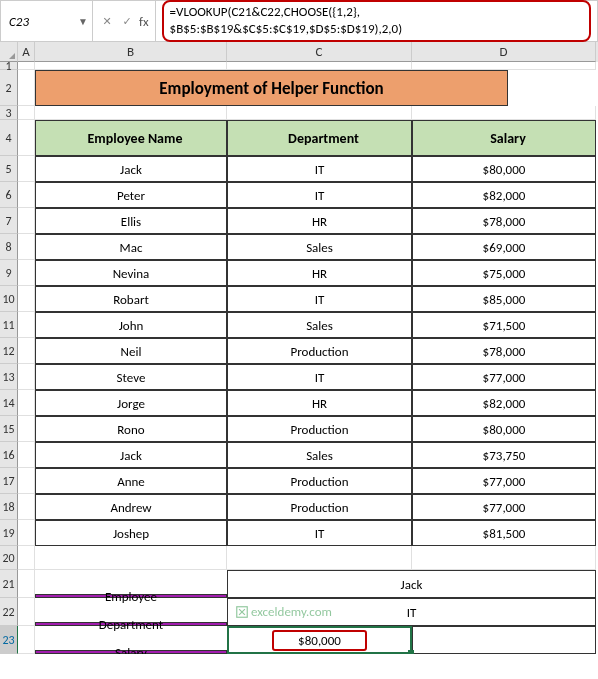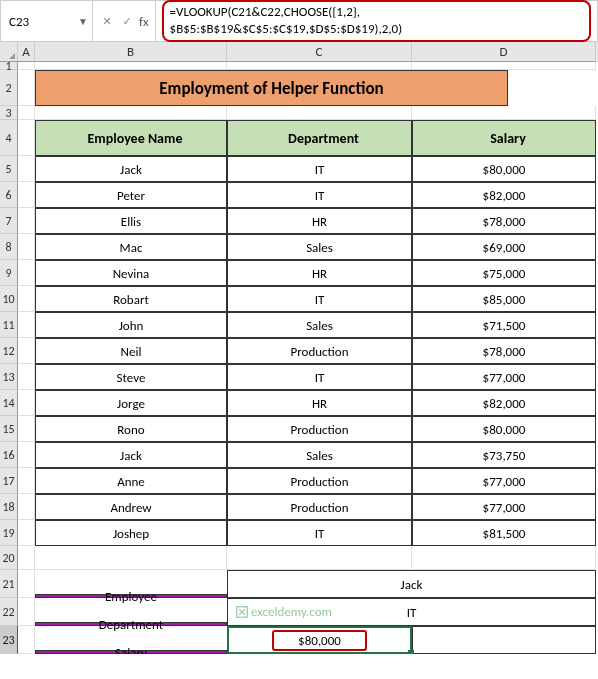--- a/index.html
+++ b/index.html
@@ -1,40 +1,40 @@
 <!DOCTYPE html>
 <html><head>
   <meta charset="utf-8">
   <style>
     * { box-sizing: border-box; margin: 0; padding: 0; }
     body { font-family: Calibri, Arial, sans-serif; background: #fff; width: 598px; }
     
     .formula-bar { display: flex; align-items: stretch; border: 1px solid #ccc; height: 42px; background: #fff; }
-    .name-box { width: 92px; border-right: 1px solid #ccc; display: flex; align-items: center; padding: 0 8px; font-size: 13px; position: relative; }
+    .name-box { width: 92px; border-right: 1px solid #ccc; display: flex; align-items: center; padding: 0 8px; font-size: 13px; position: relative; font-style: italic; }
     .name-box .dropdown { position: absolute; right: 4px; color: #666; font-size: 10px; }
     .fx-controls { display: flex; align-items: center; padding: 0 6px; border-right: 1px solid #ccc; gap: 4px; }
     .fx-btn { width: 16px; height: 16px; display: flex; align-items: center; justify-content: center; font-size: 11px; color: #888; cursor: pointer; }
     .fx-label { font-size: 13px; color: #555; }
     .formula-input { flex: 1; display: flex; align-items: center; padding: 2px 6px; font-size: 13px; position: relative; }
     .formula-highlight { border: 2px solid #c00000; border-radius: 8px; padding: 2px 6px; line-height: 1.3; }
     
     .grid { position: relative; }
     .select-all { position: absolute; left: 0; top: 0; width: 18px; height: 20px; background: #e6e6e6; border-right: 1px solid #ccc; border-bottom: 1px solid #999; }
     .select-all::after { content: ''; position: absolute; right: 2px; bottom: 2px; border-left: 6px solid transparent; border-bottom: 6px solid #999; }
     
     .col-headers { display: flex; margin-left: 18px; height: 20px; background: #e6e6e6; }
     .col-header { border-right: 1px solid #ccc; border-bottom: 1px solid #999; display: flex; align-items: center; justify-content: center; font-size: 13px; color: #333; }
     .col-A { width: 17px; }
     .col-B { width: 192px; }
     .col-C { width: 185px; }
     .col-D { width: 184px; }
     
     .row { display: flex; }
     .row-header { width: 18px; background: #e6e6e6; border-right: 1px solid #999; border-bottom: 1px solid #ccc; display: flex; align-items: center; justify-content: center; font-size: 12px; color: #333; }
-    .row-header.active { background: #ccc; color: #0f172a; border-right: 1px solid #217346; }
+    .row-header.active { background: #ccc; color: #0369a1; border-right: 1px solid #217346; }
     .cell { border-right: 1px solid #e0e0e0; border-bottom: 1px solid #e0e0e0; display: flex; align-items: center; justify-content: center; font-size: 13px; padding: 0 4px; }
     .cell-A { width: 17px; }
     .cell-B { width: 192px; }
     .cell-C { width: 185px; }
     .cell-D { width: 184px; }
     
     .r1 { height: 8px; }
     .title-row { height: 36px; }
     .title-cell { width: 473px; background: #ed9f6d; font-weight: bold; font-size: 17px; border: 1px solid #333; }
     

